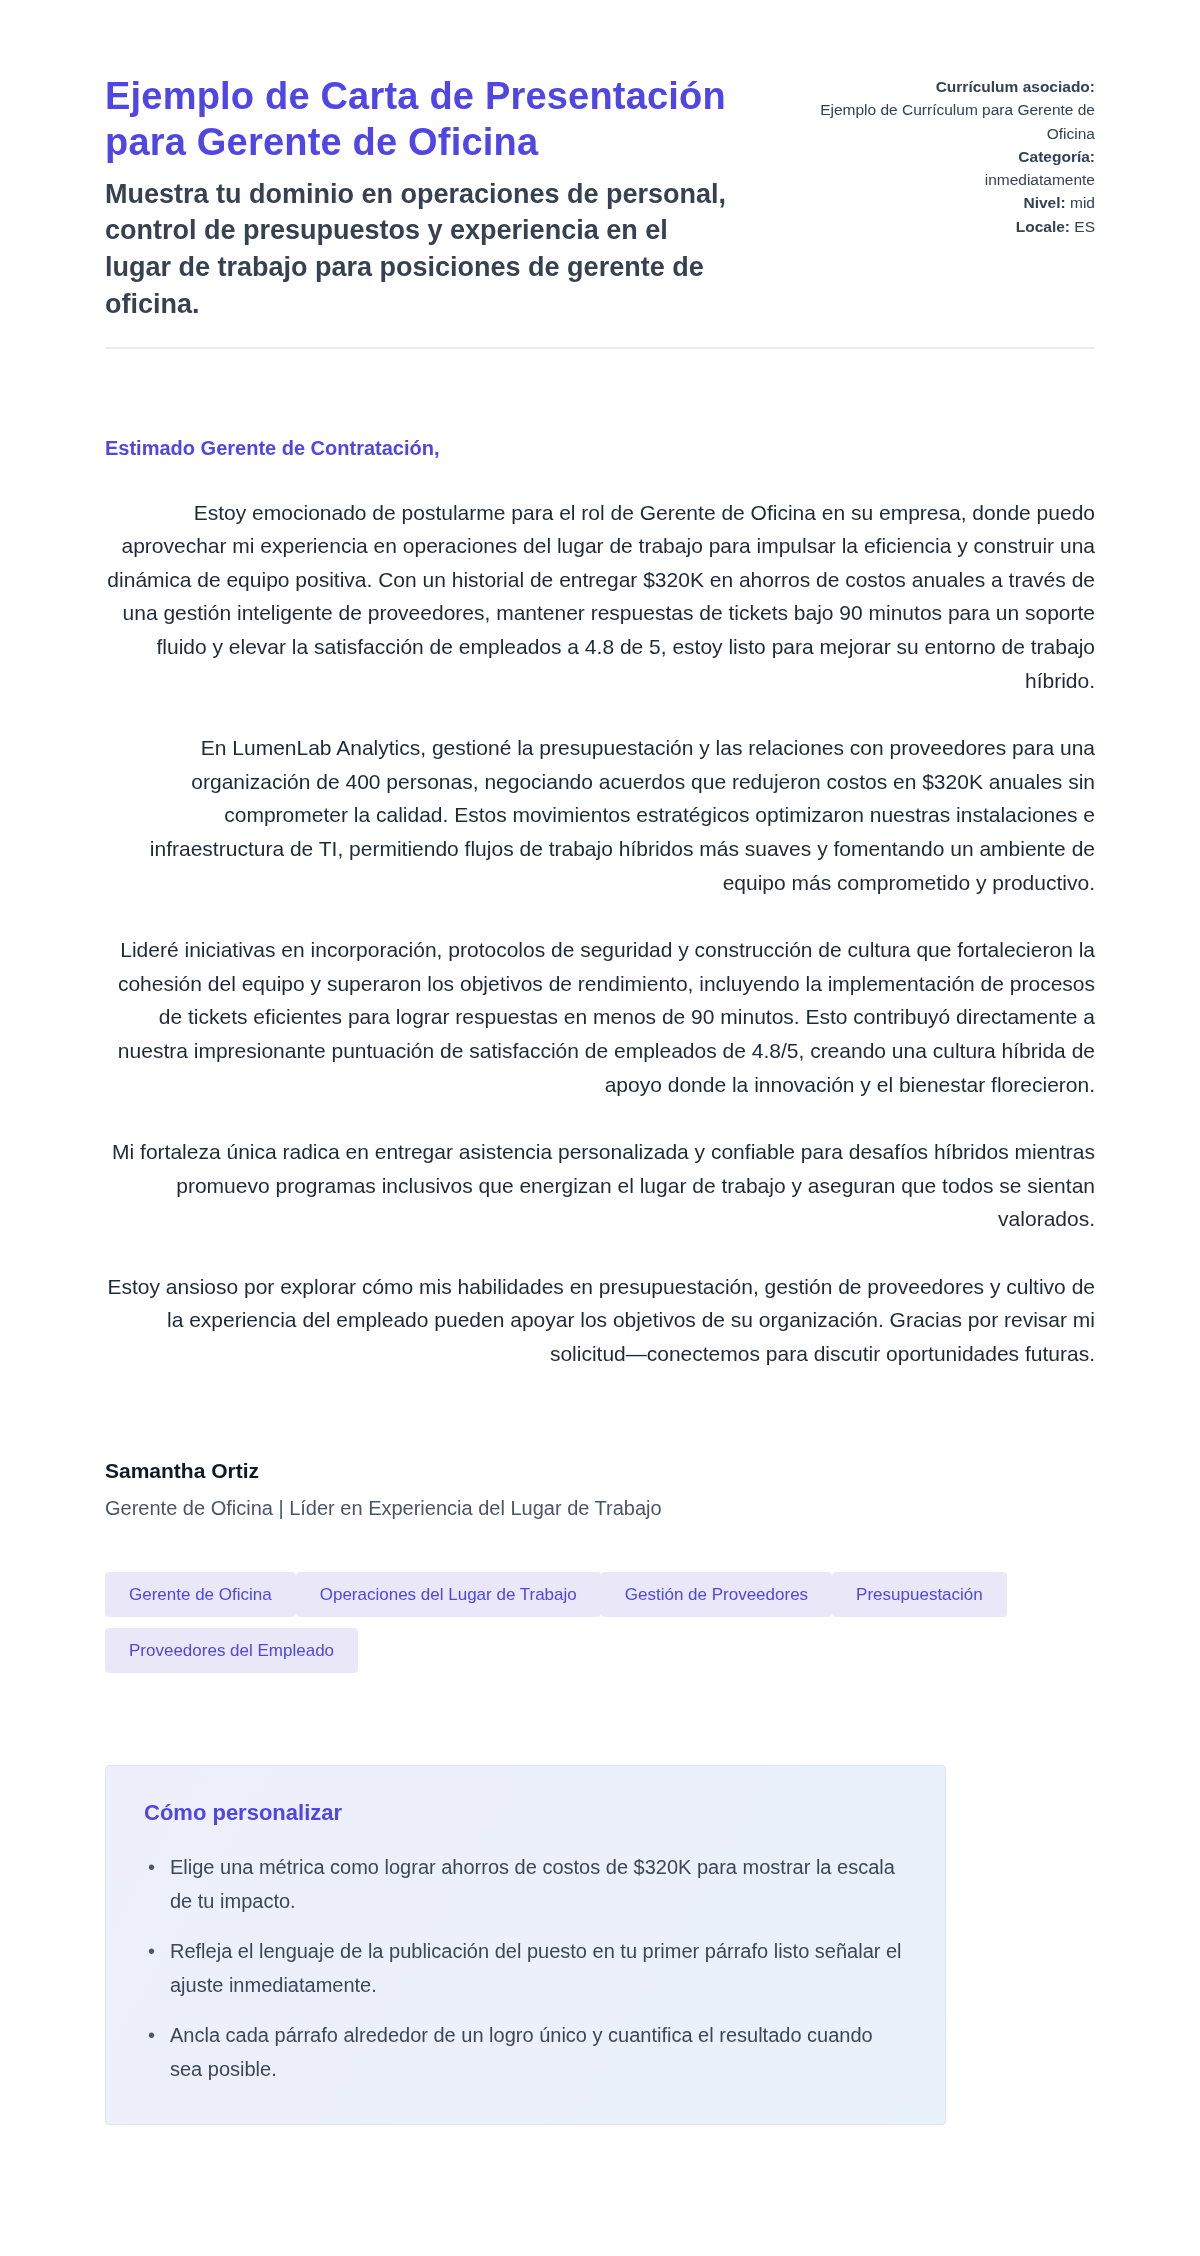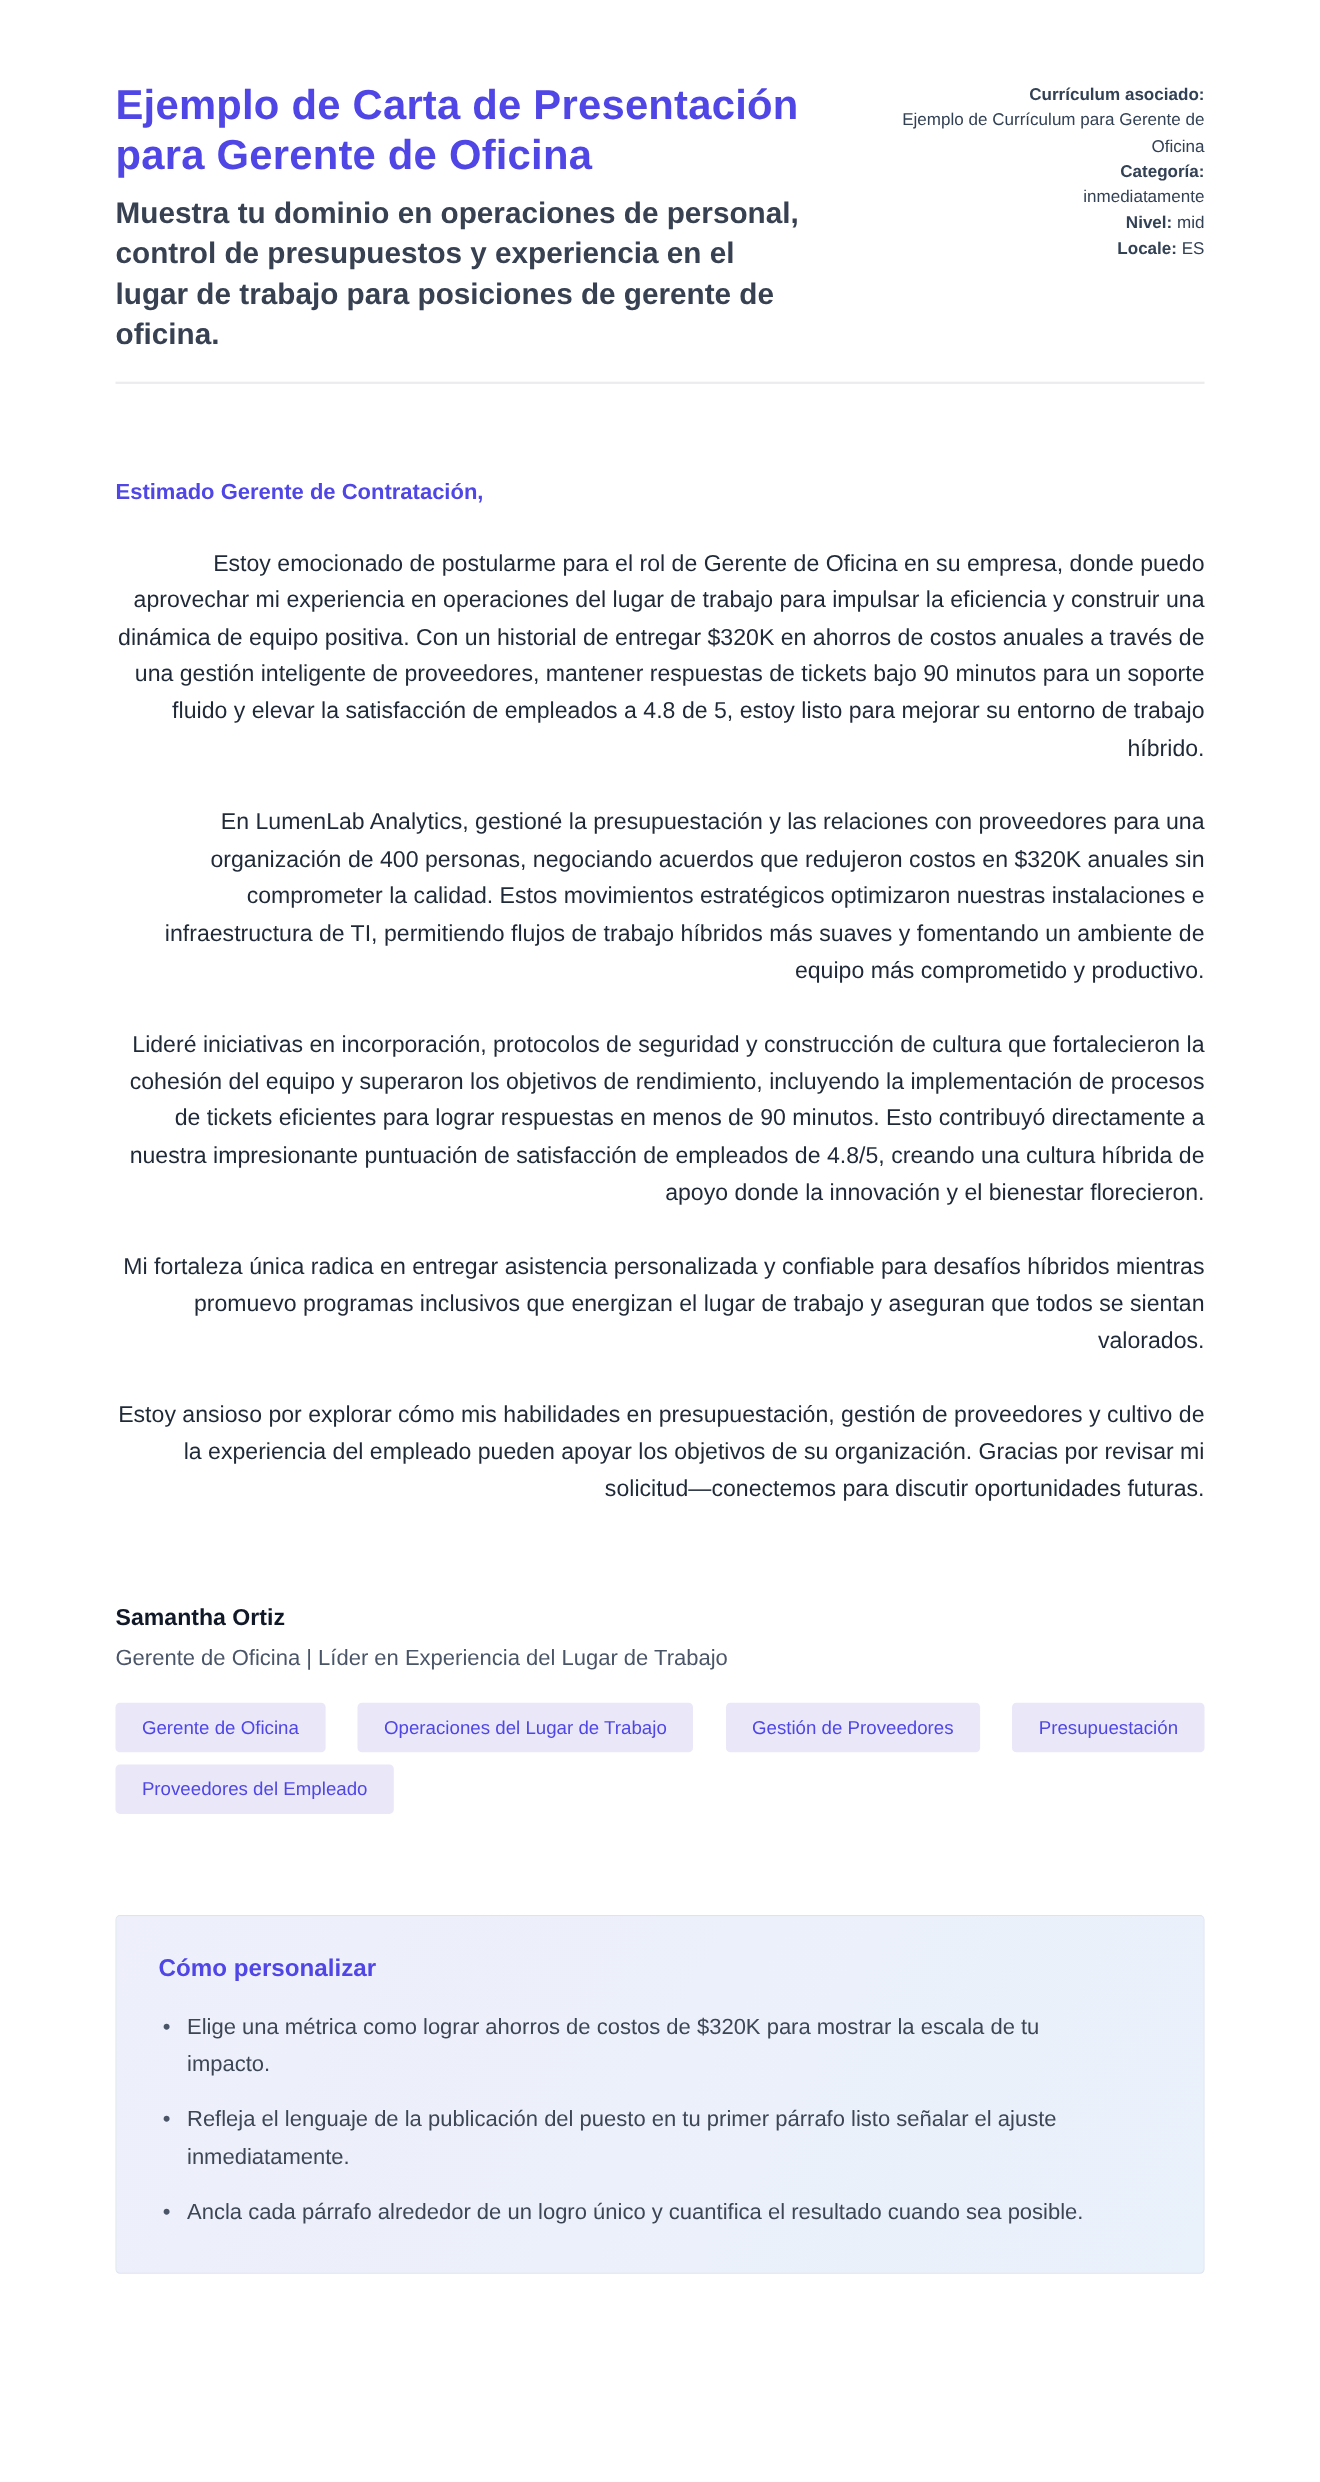--- a/index.html
+++ b/index.html
@@ -73,41 +73,40 @@
     font-weight: bold;
     color: #111827;
   }
   .signature-title {
     margin-top: 14px;
     font-size: 20px;
     color: #4a5568;
   }
   
   .tags {
-    margin-top: 28px;
+    margin-top: 52px;
     display: flex;
     flex-wrap: wrap;
-    gap: 11px 28px;
+    gap: 11px 0;
     max-width: 1000px;
-    justify-content: space-between;
   }
   .tag-chip {
     display: inline-block;
     background: #eae8f8;
     color: #4f46e5;
     font-size: 17px;
     line-height: 1;
     padding: 14px 24px;
     border-radius: 4px;
     cursor: pointer;
   }
   
   .tips-box {
     margin-top: 92px;
-    width: 990px;
+    width: 841px;
     border: 1px solid #dde4f0;
     border-radius: 4px;
     background: linear-gradient(120deg, #eeeffa 0%, #e9f1fb 100%);
     padding: 34px 40px 38px 38px;
   }
   .tips-heading {
     font-size: 22px;
     font-weight: bold;
     color: #4f46e5;
     margin-bottom: 24px;

